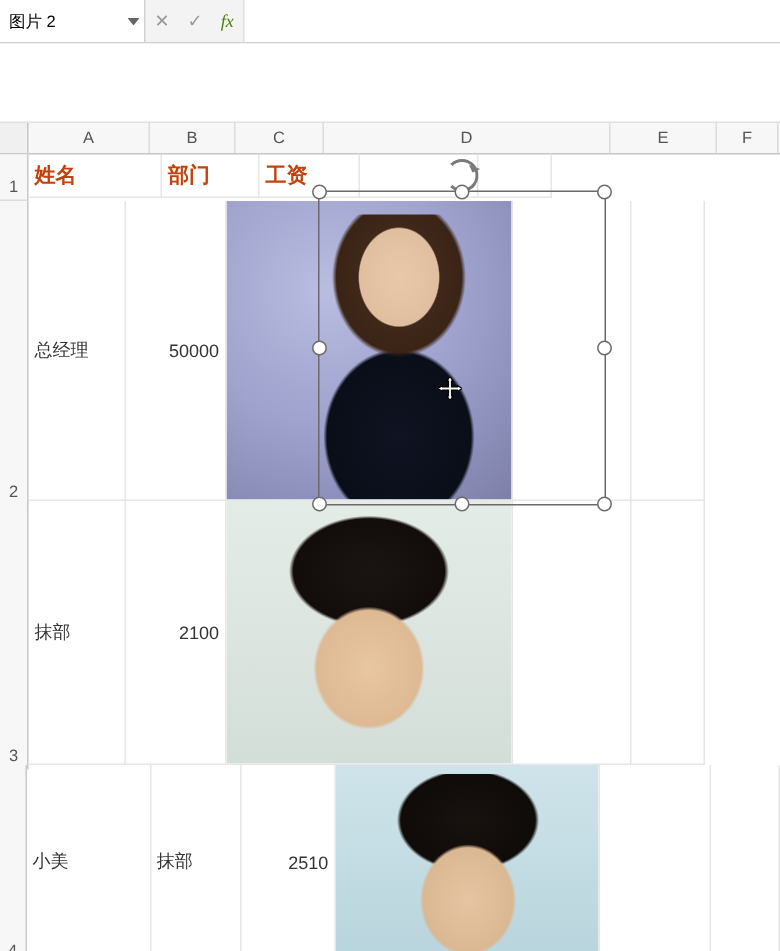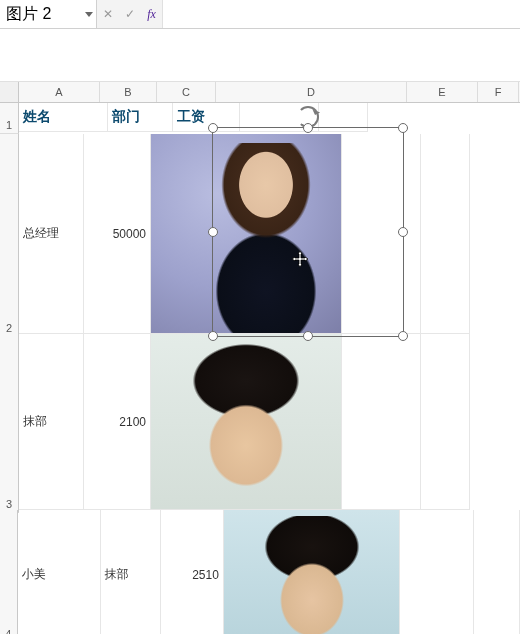--- a/index.html
+++ b/index.html
@@ -24,36 +24,36 @@
     width:96px;
     border-right:1px solid #d0d0d0;
     display:flex;
     align-items:center;
     background:#fff;
   }
   .name-box input{
     border:none;
     outline:none;
     width:70px;
-    font-size:16px;
+    font-size:11px;
     padding:0 6px;
     background:transparent;
   }
   .name-box .dd{
     width:16px;height:100%;
     display:flex;align-items:center;justify-content:center;
     color:#666;
   }
   .fx-ctrls{
     display:flex;align-items:center;
     padding:0 6px;gap:12px;
     color:#999;
   }
   .fx-ctrls span{font-size:12px;}
-  .fx-label{font-style:italic;font-family:"Times New Roman",serif;color:#4c1d95;}
+  .fx-label{font-style:italic;font-family:"Times New Roman",serif;color:#4d7c0f;}
   .fx-input{
     flex:1;
     background:#fff;
     border-left:1px solid #e0e0e0;
   }
 
   
   .blank-strip{
     height:52px;
     background:#fff;
@@ -104,21 +104,21 @@
   }
   .cell{
     border-right:1px solid #e6e6e6;
     border-bottom:1px solid #e6e6e6;
     display:flex;
     align-items:center;
     padding:0 4px;
     overflow:hidden;
     white-space:nowrap;
   }
-  .cell.bold{font-weight:700;font-size:14px;color:#0c4a6e;}
+  .cell.bold{font-weight:700;font-size:14px;color:#c2410c;}
   .salary{justify-content:flex-end;}
   .row1 .cell, .row1 .rh{height:28px;}
 
   
   .photo{
     width:100%;height:100%;
     display:block;
     background:#c9c3e0;
     position:relative;
     overflow:hidden;

